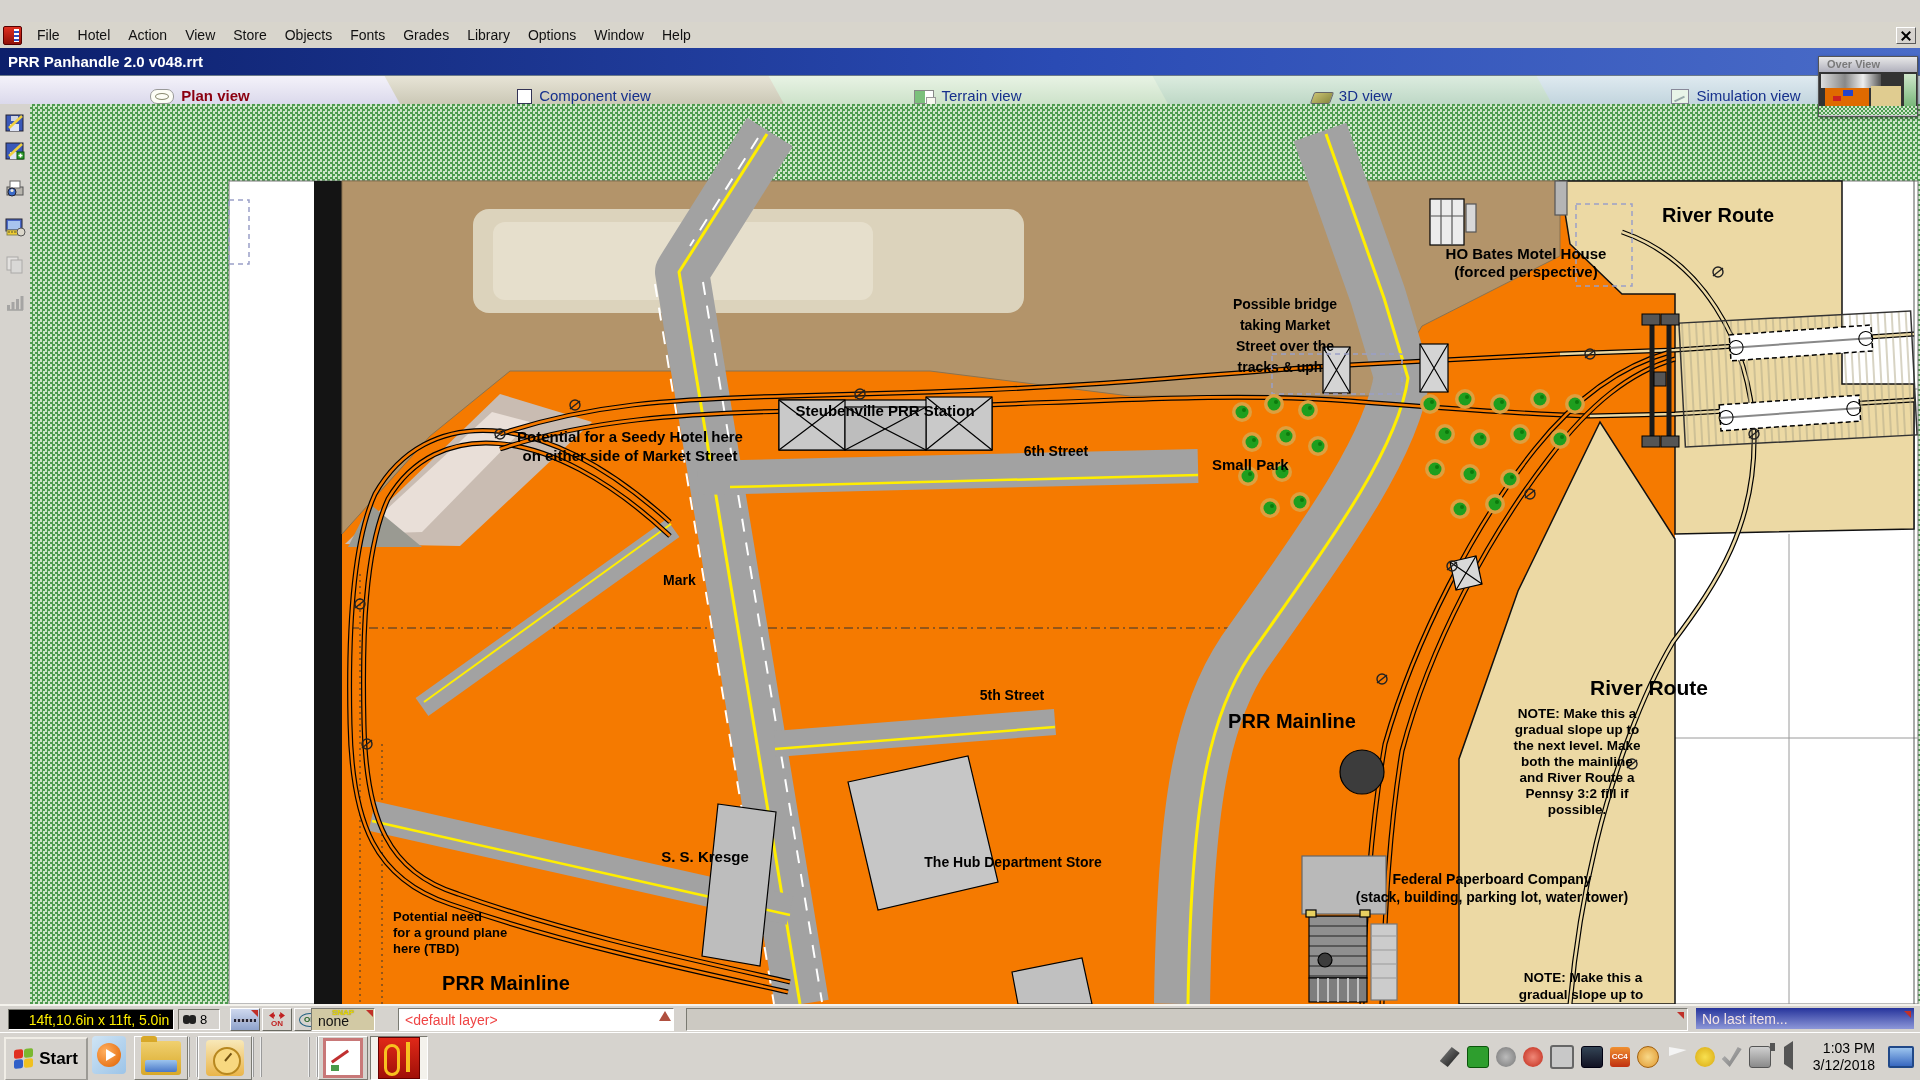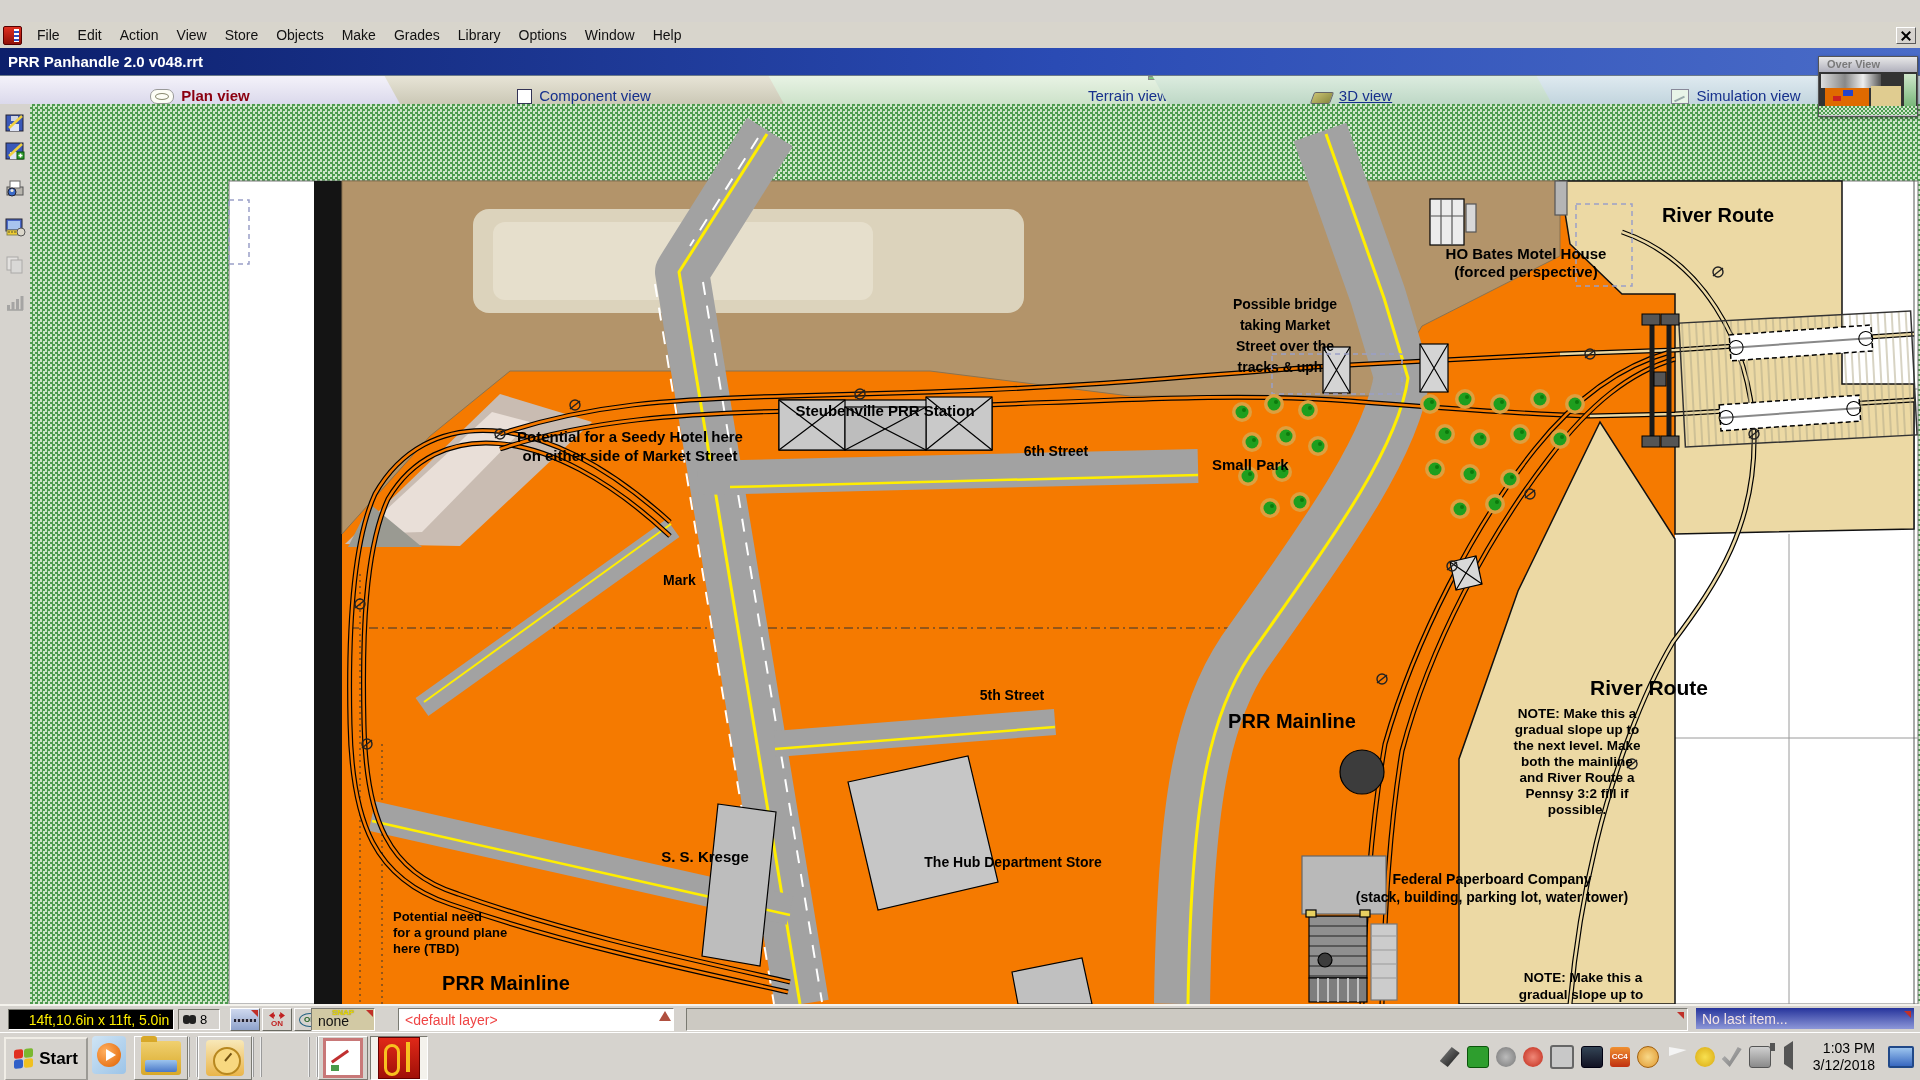--- a/index.html
+++ b/index.html
@@ -28,22 +28,22 @@
     color:#fff;font-weight:bold;font-size:15px;display:flex;align-items:center;padding-left:8px;box-sizing:border-box;}
   
   .tabbar{position:absolute;left:0;top:75px;width:1920px;height:29px;display:flex;
     background:linear-gradient(180deg,#aebfd4,#cfdce8);}
   .tab{flex:1;position:relative;display:flex;align-items:flex-end;justify-content:center;gap:7px;
     font-size:15px;color:#16308c;clip-path:polygon(0 0,calc(100% - 16px) 0,100% 100%,0 100%);
     margin-right:-16px;border-top:1px solid #6a7a8a;}
   .tab::after{content:"";position:absolute;right:6px;top:0;height:140%;width:1px;background:#5a6a7a;transform:skewX(29deg);transform-origin:top;}
   .tab.t0{background:linear-gradient(180deg,#f4f2fa,#dbd9ec);color:#8b0010;font-weight:bold;z-index:5;}
   .tab.t1{background:linear-gradient(180deg,#e7e4d6,#cbc8b6);z-index:4;}
-  .tab.t2{background:linear-gradient(180deg,#e8f3e4,#cde2ca);z-index:3;flex-direction:column;}
-  .tab.t3{background:linear-gradient(180deg,#dcecdf,#bed8c6);z-index:2;text-decoration:underline;}
+  .tab.t2{background:linear-gradient(180deg,#e8f3e4,#cde2ca);z-index:3;}
+  .tab.t3{background:linear-gradient(180deg,#dcecdf,#bed8c6);z-index:2;}
   .tab.t4{background:linear-gradient(180deg,#dfeaf0,#c2d5de);z-index:1;}
   .ti{display:inline-block;}
   .ti-plan{width:22px;height:13px;background:#fdfdf5;border:1px solid #999;border-radius:7px;position:relative;}
   .ti-plan::after{content:"";position:absolute;left:4px;top:3px;width:12px;height:5px;border:1.5px solid #8a8a70;border-radius:50%;}
   .ti-comp{width:13px;height:13px;border:1px solid #335;background:
     linear-gradient(#fff,#fff) ,repeating-linear-gradient(0deg,#335 0 1px,transparent 1px 4px),repeating-linear-gradient(90deg,#335 0 1px,transparent 1px 4px);
     background-blend-mode:normal;background-color:#eef;}
   .ti-terr{width:18px;height:12px;border:1px solid #888;background:linear-gradient(90deg,#7cc07c 55%,#fff 55%);position:relative;}
   .ti-terr::after{content:"";position:absolute;right:-3px;bottom:-3px;width:8px;height:7px;background:#f8f8f0;border:1px solid #999;}
   .ti-3d{width:18px;height:10px;background:linear-gradient(135deg,#c8c070,#8a8a40);transform:skewX(-20deg);border:1px solid #666;border-radius:2px;}
@@ -136,26 +136,26 @@
 </style>
 </head>
 <body>
 
 <div class="screen">
 
 
   <div class="menubar">
     <span class="m-ico"></span>
     <span class="mitem">File</span>
-    <span class="mitem">Edit</span>
+    <span class="mitem">Hotel</span>
     <span class="mitem">Action</span>
     <span class="mitem">View</span>
     <span class="mitem">Store</span>
     <span class="mitem">Objects</span>
-    <span class="mitem">Make</span>
+    <span class="mitem">Fonts</span>
     <span class="mitem">Grades</span>
     <span class="mitem">Library</span>
     <span class="mitem">Options</span>
     <span class="mitem">Window</span>
     <span class="mitem">Help</span>
     <span class="wbtn cls" style="margin-left:auto;margin-right:4px;width:18px;height:15px;"></span>
   </div>
 
   <div class="docbar">
     <span>PRR Panhandle 2.0 v048.rrt</span>

